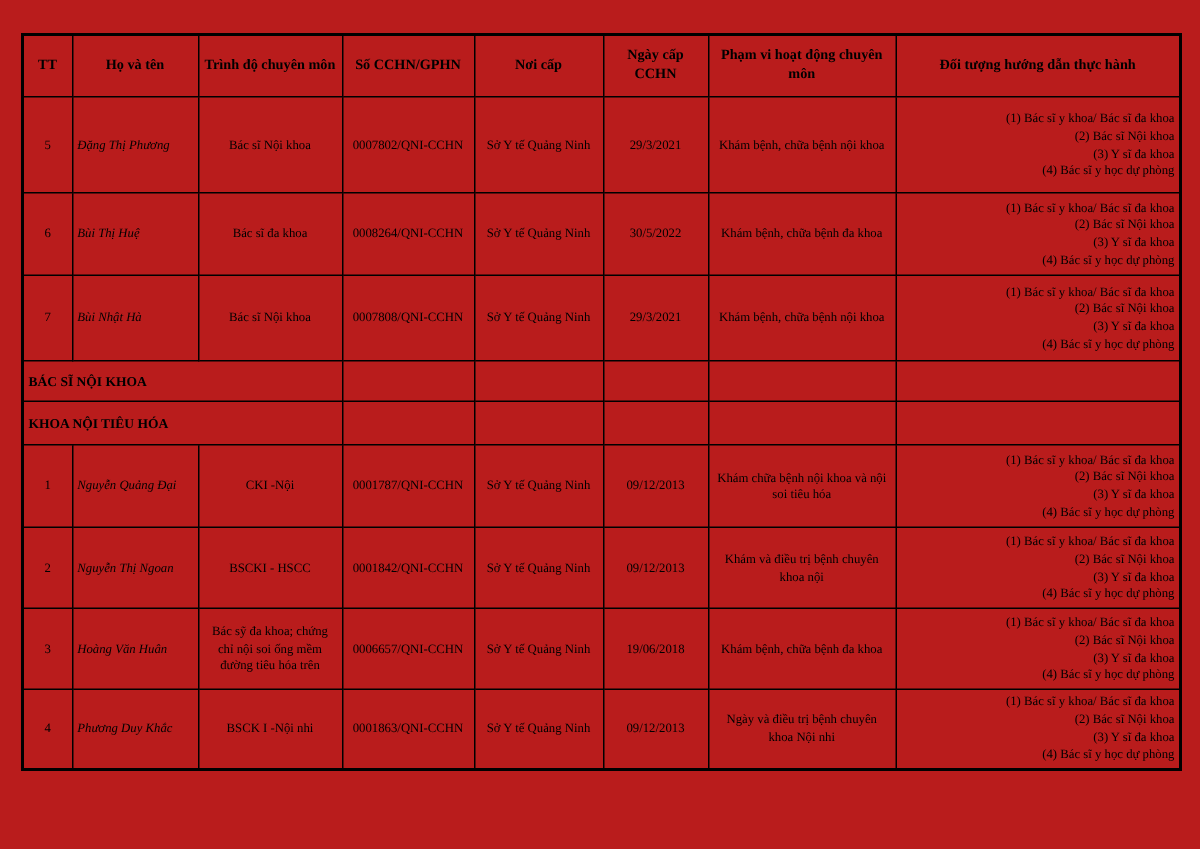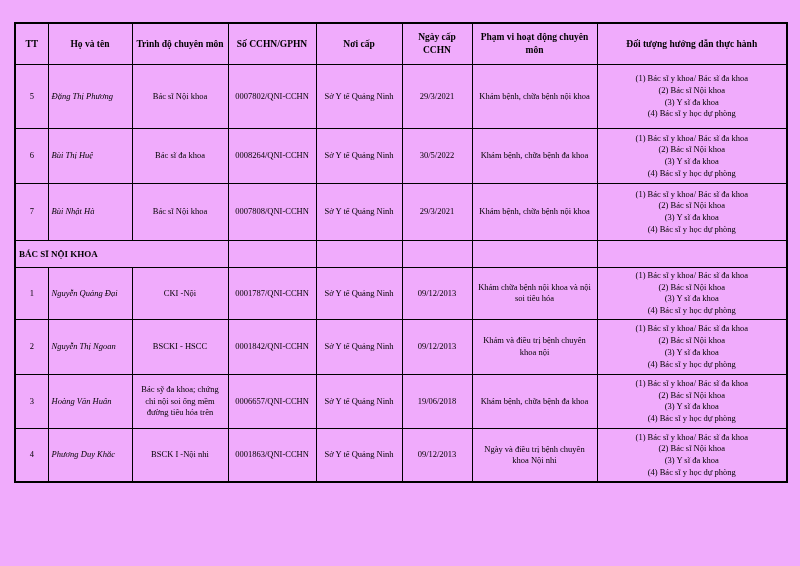--- a/index.html
+++ b/index.html
@@ -8,21 +8,21 @@
     background: #ffffff;
     width: 800px;
     height: 566px;
     font-family: "Liberation Serif", "DejaVu Serif", serif;
     color: #000;
   }
   .page {
     position: relative;
     width: 800px;
     height: 566px;
-    background: #f0abfc;
+    background: #b91c1c;
     overflow: hidden;
   }
   table.doc-table {
     border-collapse: collapse;
     table-layout: fixed;
     width: 772px;
     margin: 22px 0 0 14px;
     border: 2px solid #000;
   }
   table.doc-table th,
@@ -39,21 +39,21 @@
     text-align: center;
     line-height: 1.35;
     height: 36px;
   }
   td {
     font-size: 8.5px;
     line-height: 1.35;
     text-align: center;
   }
   td.cell-name { text-align: left; font-style: italic; }
-  td.cell-trainees { text-align: center; }
+  td.cell-trainees { text-align: right; }
   td.cell-trainees .trainee-line { display: block; line-height: 1.38; }
   td.section-cell {
     text-align: left;
     font-weight: bold;
     font-size: 9px;
     text-transform: none;
   }
   
   tbody tr:nth-child(1) { height: 64px; }
   tbody tr:nth-child(2) { height: 55px; }
@@ -140,20 +140,28 @@
         </tr>
         <tr>
           <td colspan="3" class="section-cell">BÁC SĨ NỘI KHOA</td>
           <td>&nbsp;</td>
           <td>&nbsp;</td>
           <td>&nbsp;</td>
           <td>&nbsp;</td>
           <td>&nbsp;</td>
         </tr>
         <tr>
+          <td colspan="3" class="section-cell">KHOA NỘI TIÊU HÓA</td>
+          <td>&nbsp;</td>
+          <td>&nbsp;</td>
+          <td>&nbsp;</td>
+          <td>&nbsp;</td>
+          <td>&nbsp;</td>
+        </tr>
+        <tr>
           <td class="cell-tt">1</td>
           <td class="cell-name">Nguyễn Quảng Đại</td>
           <td class="cell-qualification">CKI -Nội</td>
           <td class="cell-license_no">0001787/QNI-CCHN</td>
           <td class="cell-issuer">Sở Y tế Quảng Ninh</td>
           <td class="cell-issue_date">09/12/2013</td>
           <td class="cell-scope">Khám chữa bệnh nội khoa và nội soi tiêu hóa</td>
           <td class="cell-trainees">
             <span class="trainee-line">(1) Bác sĩ y khoa/ Bác sĩ đa khoa</span>
             <span class="trainee-line">(2) Bác sĩ Nội khoa</span>

